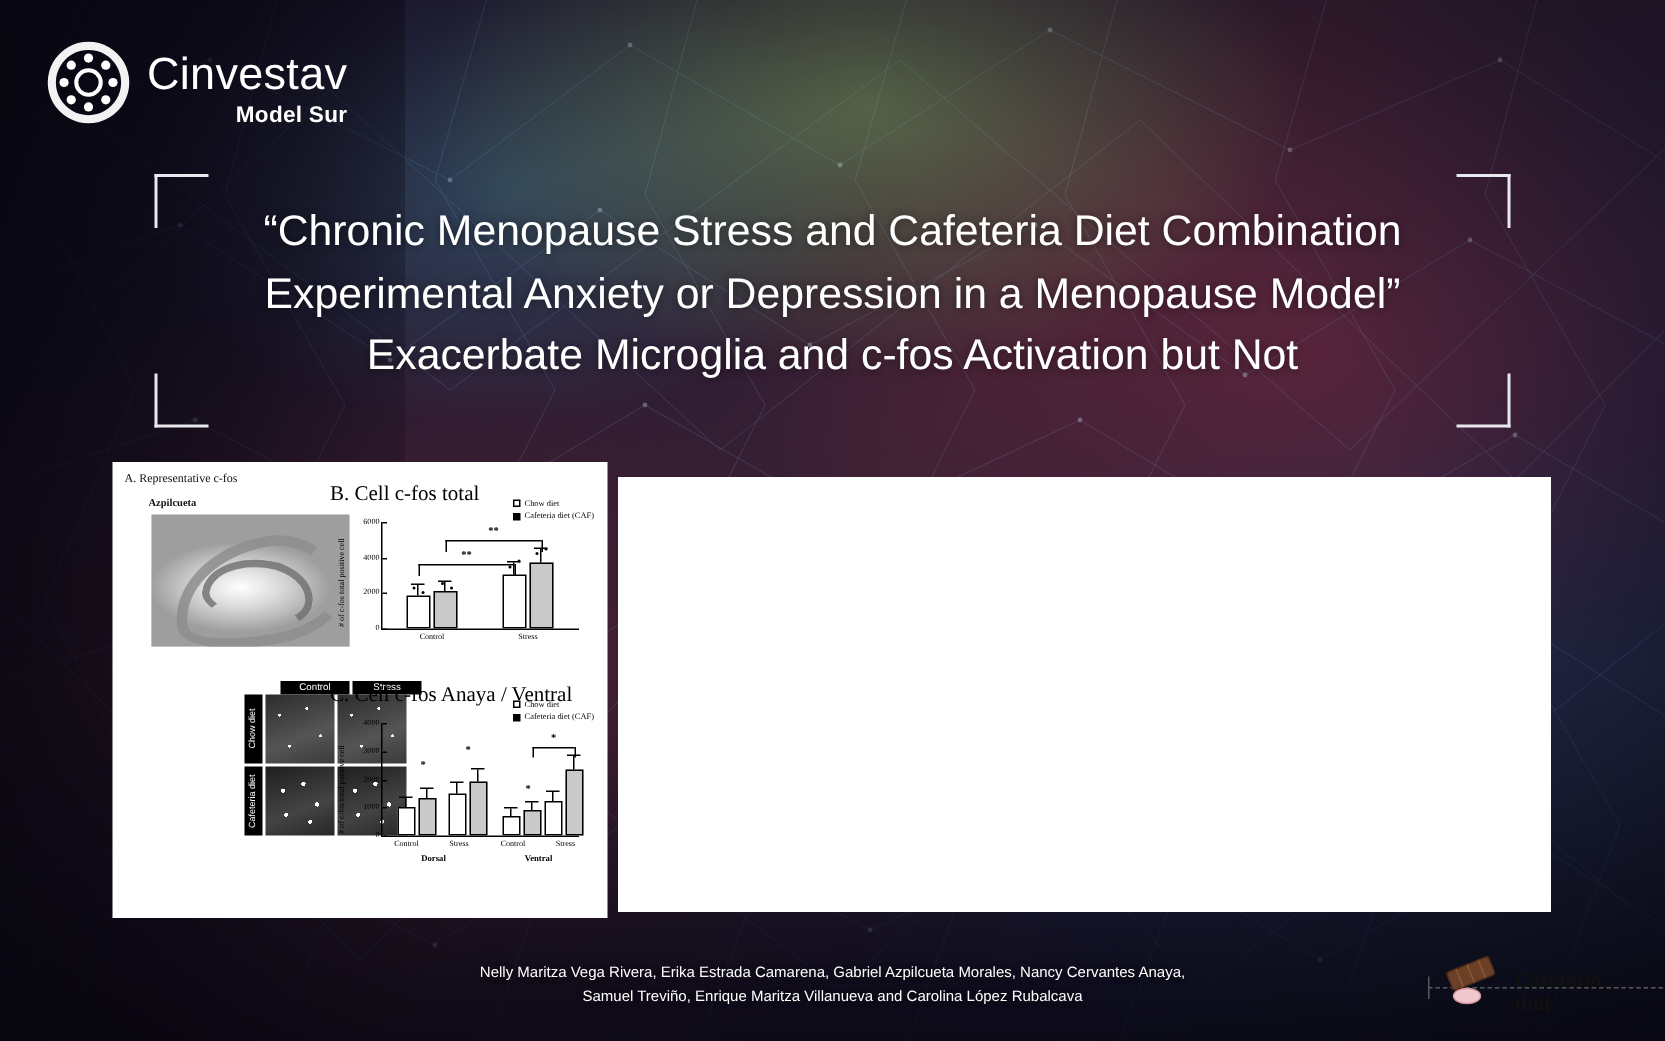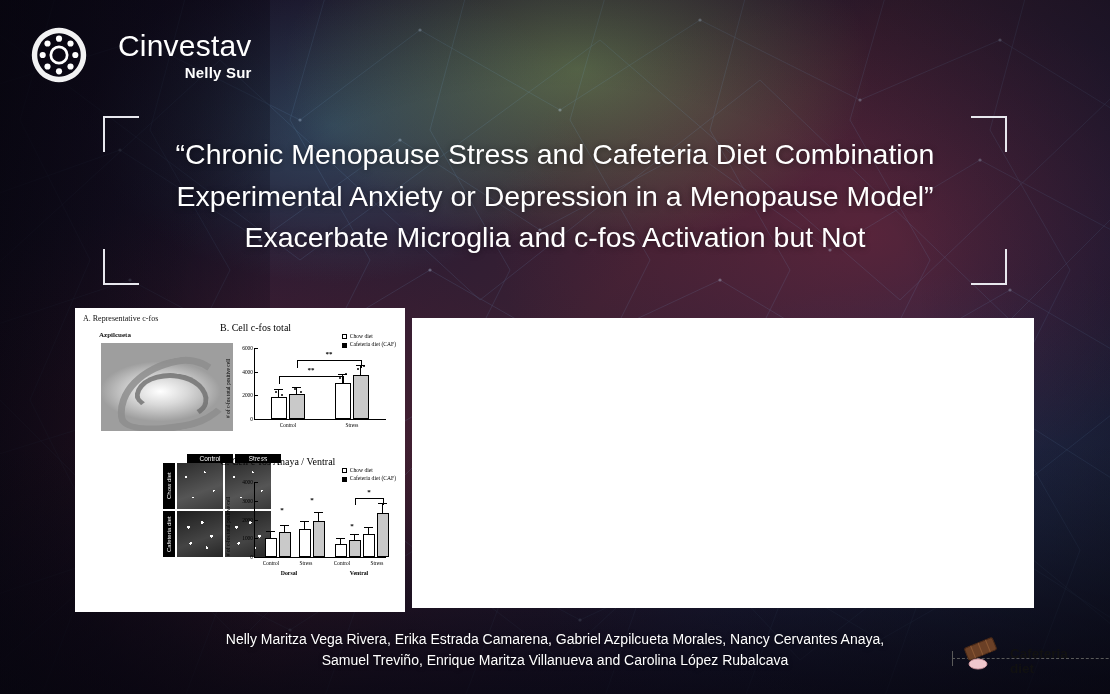--- a/index.html
+++ b/index.html
@@ -38,21 +38,21 @@
     background: linear-gradient(0deg, rgba(8,6,18,0.75) 0%, rgba(8,6,18,0.0) 100%);
   }
   .bg-vignette {
     position: absolute; inset: 0;
     background: radial-gradient(ellipse 900px 560px at 50% 45%, rgba(0,0,0,0) 40%, rgba(5,4,12,0.65) 100%);
   }
 
   
   .logo-block {
     position: absolute; left: 30px; top: 26px;
-    display: flex; align-items: center; gap: 30px;
+    display: flex; align-items: flex-end; gap: 10px;
   }
   .logo-mark { width: 58px; height: 58px; }
   .logo-text { color: #ffffff; line-height: 1; }
   .logo-name { font-size: 30px; letter-spacing: 0.2px; font-weight: 400; }
   .logo-sub { font-size: 15px; text-align: right; margin-top: 4px; font-weight: 700; letter-spacing: 0.2px; }
 
   
   .title-wrap {
     position: absolute; left: 95px; top: 108px; width: 920px; height: 185px;
   }
@@ -127,21 +127,21 @@
       radial-gradient(circle at 25% 35%, #fff 0 1.4px, transparent 1.4px),
       radial-gradient(circle at 55% 25%, #fff 0 1.4px, transparent 1.4px),
       radial-gradient(circle at 75% 55%, #fff 0 1.4px, transparent 1.4px),
       radial-gradient(circle at 30% 70%, #fff 0 1.4px, transparent 1.4px),
       radial-gradient(circle at 65% 80%, #fff 0 1.4px, transparent 1.4px),
       linear-gradient(160deg,#1e1e1e,#444 60%,#262626);
   }
 
   
   .chart { position: absolute; font-family: "Liberation Serif", serif; color:#000; }
-  .chart-title { font-size: 10px; margin-bottom: 2px; }
+  .chart-title { font-size: 14px; margin-bottom: 2px; }
   .legend { font-size: 5.6px; line-height: 1.5; }
   .legend .k { display:inline-block; width:5px; height:5px; margin-right:3px; vertical-align: middle; }
   .legend .k.open { border:1px solid #000; background:#fff; }
   .legend .k.fill { background:#000; }
   .plot { position: relative; border-left: 1px solid #000; border-bottom: 1px solid #000; }
   .ytick { position:absolute; right:100%; transform: translateY(-50%); font-size:5.4px; padding-right:2px; white-space:nowrap; }
   .ytick::after { content:""; position:absolute; right:-3px; top:50%; width:3px; height:1px; background:#000; }
   .ylabel {
     position:absolute; font-size:5.4px; white-space:nowrap;
     writing-mode: vertical-rl; transform: rotate(180deg);
@@ -166,21 +166,21 @@
   }
   .dashcap { position:absolute; width:1.4px; background:#5a5a5a; }
   .mouse {
     position:absolute; left:440px; top:372px; width:120px; height:80px;
   }
 
   
   .authors {
     position: absolute; left: 0; right: 0; bottom: 22px;
     text-align: center; color: #ffffff;
-    font-size: 14px; line-height: 1.55;
+    font-size: 10px; line-height: 1.55;
     text-shadow: 0 1px 4px rgba(0,0,0,0.6);
   }
 </style>
 </head>
 <body>
 
 <div class="slide">
 
   <div class="bg-base"></div>
   <svg class="bg-net" width="1110" height="694" viewBox="0 0 1110 694" preserveAspectRatio="none">
@@ -255,21 +255,21 @@
         <circle cx="50" cy="32" r="3.4"></circle>
           <circle cx="44.7" cy="44.7" r="3.4"></circle>
         <circle cx="32" cy="50" r="3.4"></circle>
           <circle cx="19.3" cy="44.7" r="3.4"></circle>
         <circle cx="14" cy="32" r="3.4"></circle>
           <circle cx="19.3" cy="19.3" r="3.4"></circle>
       </g>
     </svg>
     <div class="logo-text">
       <div class="logo-name">Cinvestav</div>
-      <div class="logo-sub">Nelly Sur</div>
+      <div class="logo-sub">Model Sur</div>
     </div>
   </div>
 
   <div class="title-wrap">
     <div class="bracket tl"></div>
     <div class="bracket tr"></div>
     <div class="bracket bl"></div>
     <div class="bracket br"></div>
     <div class="title-text">
       <div>“Chronic Menopause Stress and Cafeteria Diet Combination</div>

